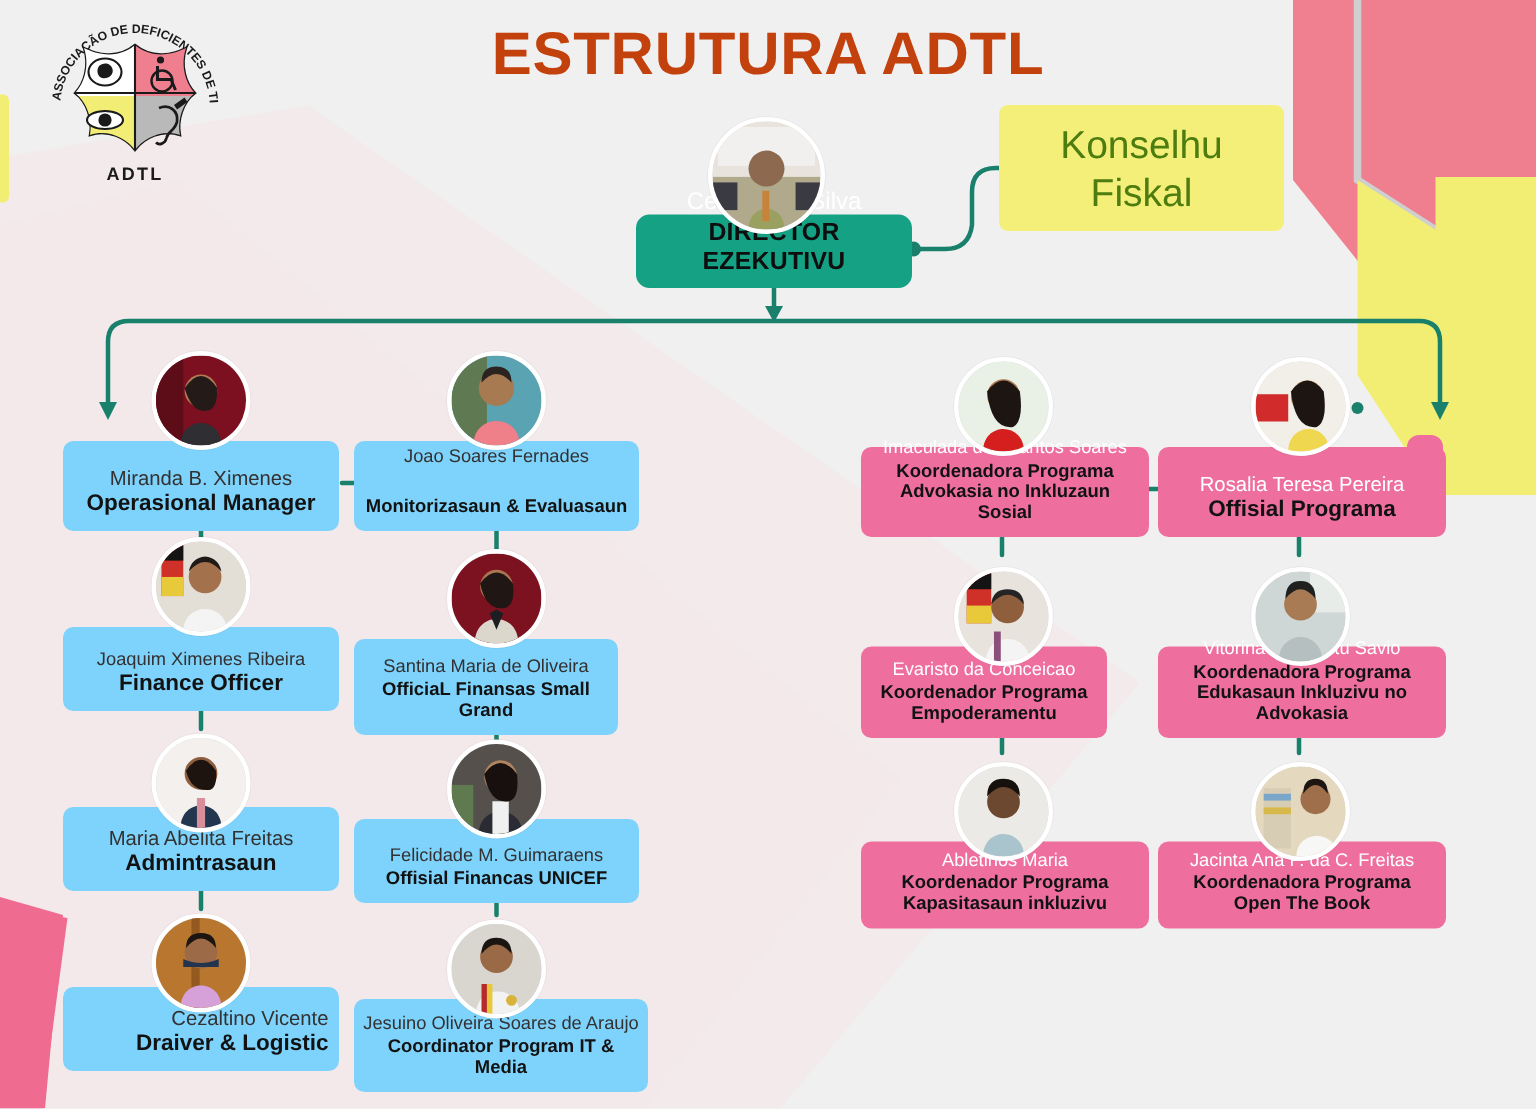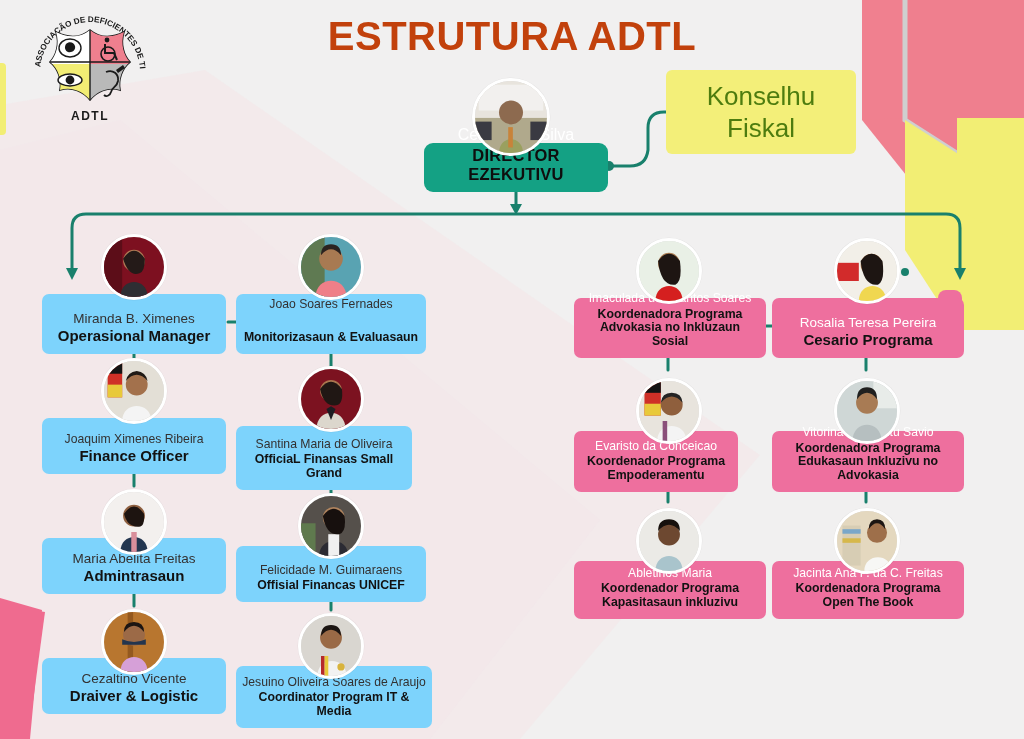--- a/index.html
+++ b/index.html
@@ -312,21 +312,21 @@
     <div class="photo" style="left:101px; top:609px; width:66px; height:66px;">
       <svg class="ph-img" viewBox="0 0 66 66">
           <rect width="66" height="66" fill="#b8762f"></rect>
           <rect x="26" y="0" width="6" height="66" fill="#94591f"></rect>
           <circle cx="33" cy="25" r="12" fill="#9c6a47"></circle>
           <path d="M18,66 C18,44 48,44 48,66 Z" fill="#d6a0d8"></path>
           <path d="M20,30 q13,6 26,0 l0,6 l-26,0z" fill="#23354e"></path>
           <path d="M22,22 q11,-14 22,0 q0,-11 -11,-11 q-11,0 -11,11z" fill="#1c1512"></path>
         </svg>
     </div>
-    <div class="card yellow" style="left:42px; top:658px; width:184px; height:56px;">
+    <div class="card yellow" style="left:42px; top:658px; width:184px; height:56px;align-items:flex-end;">
       <div class="nm">Cezaltino Vicente</div>
       <div class="ro">Draiver &amp; Logistic</div>
     </div>
   </div>
 
   <div class="node">
     <div class="photo" style="left:298px; top:234px; width:66px; height:66px;">
       <svg class="ph-img" viewBox="0 0 66 66">
           <rect width="66" height="66" fill="#59a3b2"></rect>
           <rect x="0" y="0" width="26" height="66" fill="#5f7a52"></rect>
@@ -446,21 +446,21 @@
       <svg class="ph-img" viewBox="0 0 66 66">
           <rect width="66" height="66" fill="#f2efe8"></rect>
           <rect x="0" y="24" width="24" height="20" fill="#d22b2b"></rect>
           <circle cx="38" cy="26" r="12" fill="#b5845c"></circle>
           <path d="M24,66 C24,44 54,44 54,66 Z" fill="#f0d750"></path>
           <path d="M26,22 q12,-16 24,0 q3,22 -5,26 q-16,2 -19,-26z" fill="#1d1512"></path>
         </svg>
     </div>
     <div class="card pink" style="left:772px; top:298px; width:192px; height:60px;">
       <div class="nm">Rosalia Teresa Pereira</div>
-      <div class="ro">Cesario Programa</div>
+      <div class="ro">Offisial Programa</div>
     </div>
   </div>
 
   <div class="node">
     <div class="photo" style="left:834px; top:378px; width:66px; height:66px;">
       <svg class="ph-img" viewBox="0 0 66 66">
           <rect width="66" height="66" fill="#cfd7d6"></rect>
           <rect x="40" y="0" width="26" height="30" fill="#e8ece9"></rect>
           <circle cx="33" cy="24" r="12" fill="#a87b54"></circle>
           <path d="M17,66 C17,42 49,42 49,66 Z" fill="#b6bfc0"></path>

